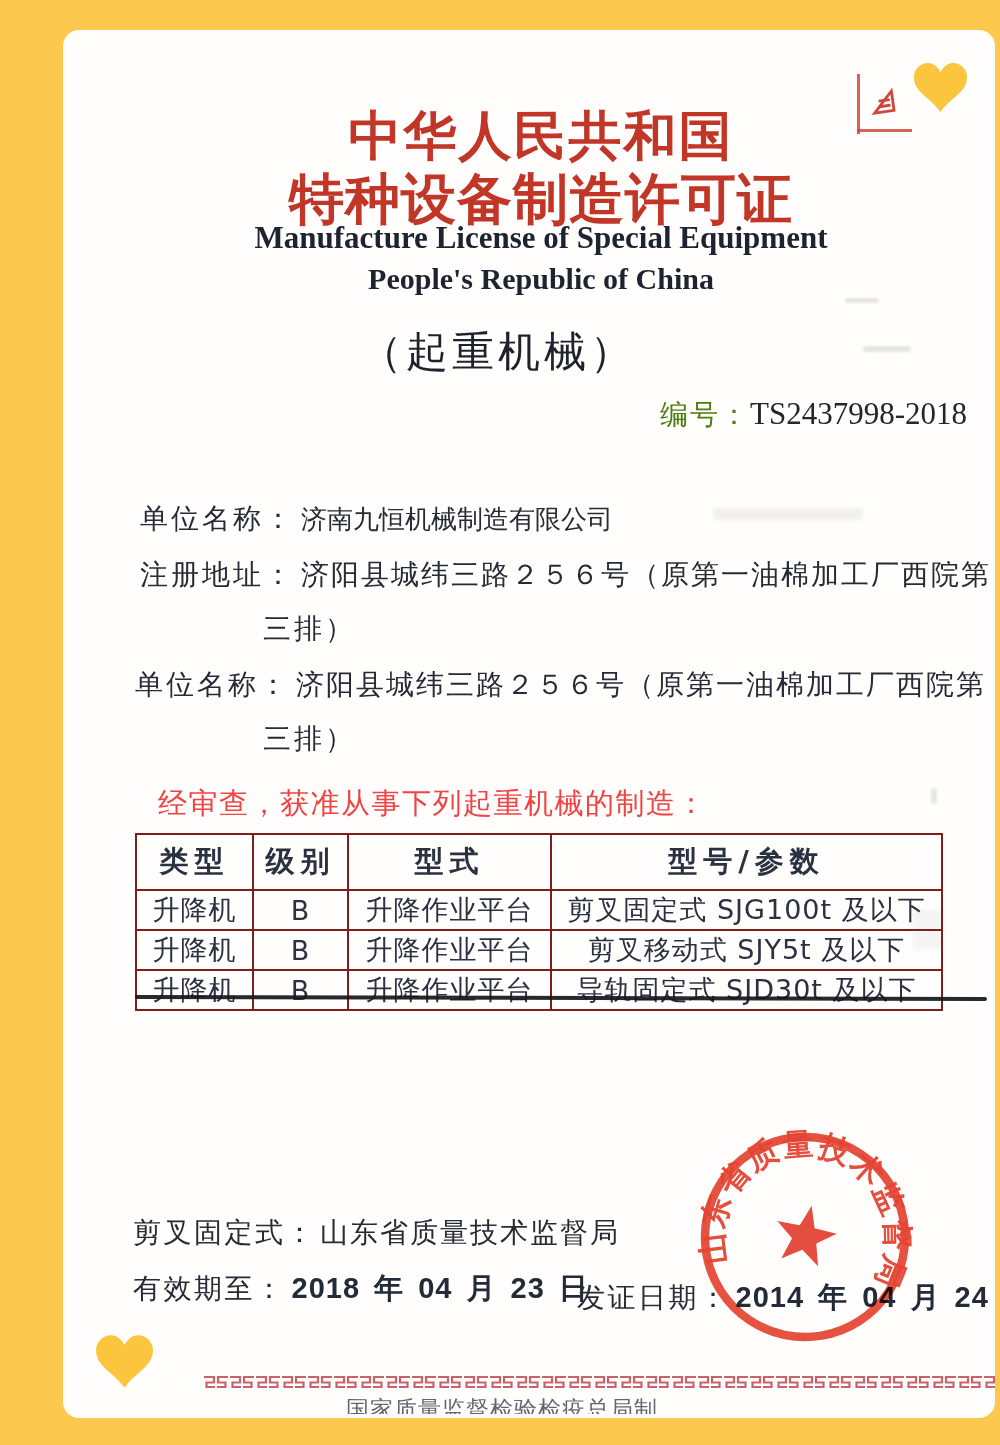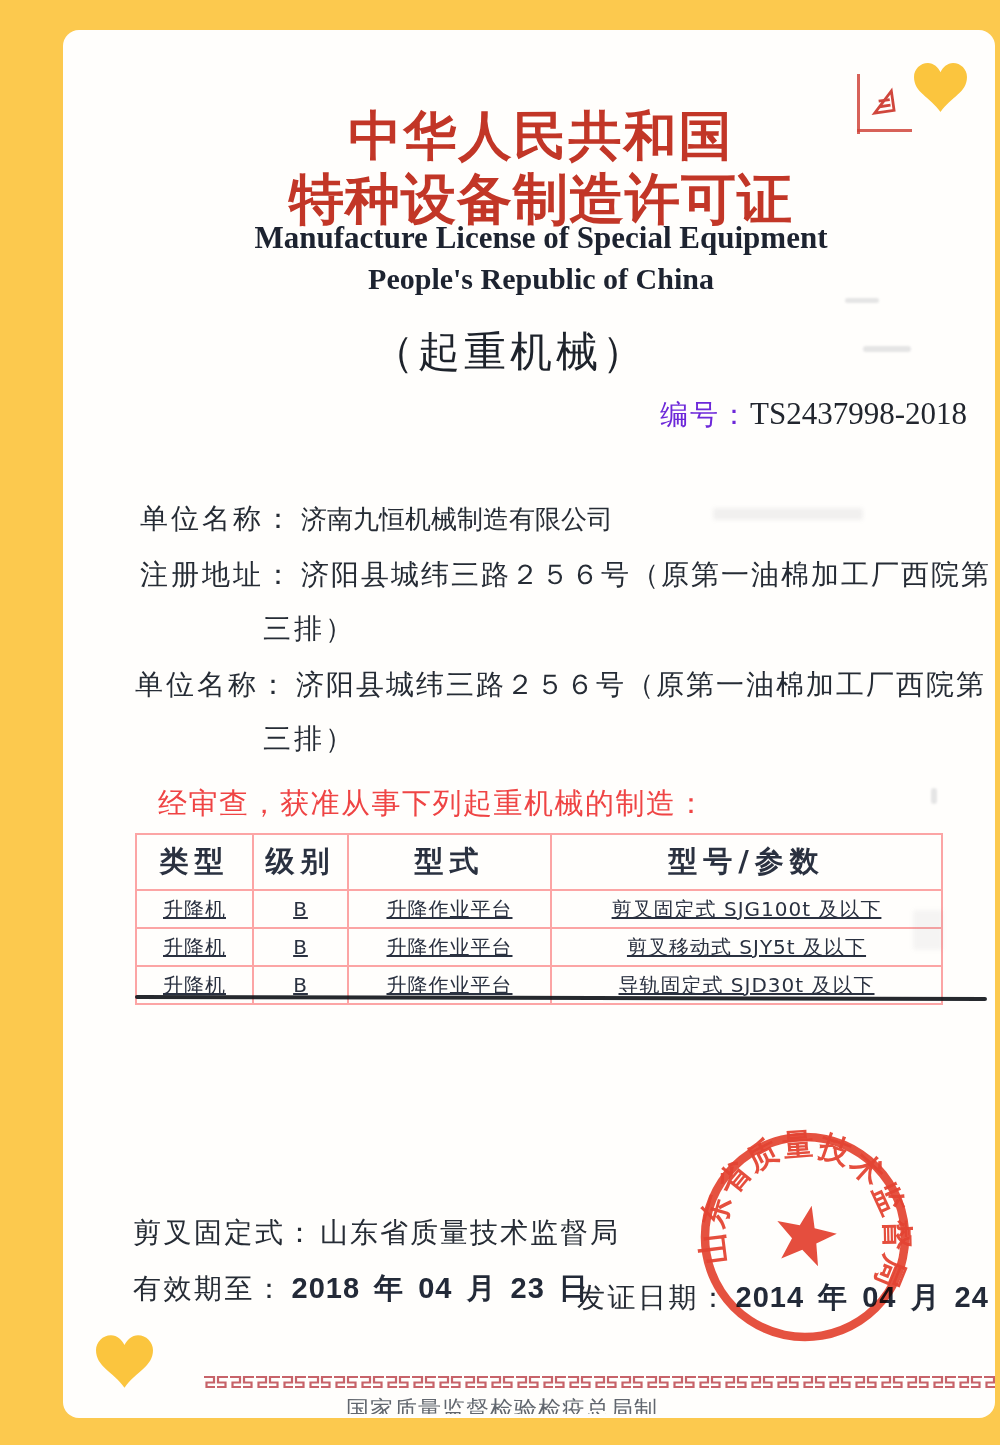--- a/index.html
+++ b/index.html
@@ -17,41 +17,41 @@
   .title-cn{
     left:24px;width:908px;text-align:center;
     color:#C23627;font-weight:bold;white-space:nowrap;
   }
   .title-en{
     left:24px;width:908px;text-align:center;
     color:#1D2330;font-weight:bold;white-space:nowrap;
     font-family:"Liberation Serif",serif;
   }
   .category{
-    left:12px;width:870px;top:294px;text-align:center;
+    left:0;width:870px;top:294px;text-align:center;
     font-size:42px;letter-spacing:4px;color:#1E232B;font-weight:500;white-space:nowrap;
   }
   .serial{top:366px;left:597px;white-space:nowrap;}
-  .serial .lbl{font-size:28px;letter-spacing:2px;color:#6d28d9;}
+  .serial .lbl{font-size:28px;letter-spacing:2px;color:#4d7c0f;}
   .serial .num{font-family:"Liberation Serif",serif;font-size:31px;color:#22262E;}
   .fieldline{white-space:nowrap;font-size:28px;color:#262C35;}
   .fieldline .lbl{letter-spacing:3px;}
   .fieldline .val{letter-spacing:2px;margin-left:6px;}
   .statement{top:754px;left:95px;font-size:29px;letter-spacing:1.5px;color:#ef4444;white-space:nowrap;}
   table.lic-table{
     position:absolute;left:72px;top:803px;width:806px;
     border-collapse:collapse;table-layout:fixed;
     color:#2A3140;
   }
   table.lic-table th,table.lic-table td{
-    border:2px solid #fca5a5;text-align:center;vertical-align:middle;
+    border:2px solid #7f1d1d;text-align:center;vertical-align:middle;
     overflow:hidden;white-space:nowrap;
   }
   table.lic-table th{height:52px;font-size:29px;font-weight:600;letter-spacing:6px;}
-  table.lic-table td{height:34px;font-size:20px;letter-spacing:1px;text-decoration:underline;}
+  table.lic-table td{height:34px;font-size:27px;letter-spacing:1px;}
   .bottom-rule{
     left:72px;top:966px;width:852px;height:4px;background:#14171C;
     transform:rotate(0.15deg);opacity:.92;border-radius:2px;
   }
   .footline{white-space:nowrap;font-size:28px;color:#262C35;}
   .footline .lbl{letter-spacing:2.5px;}
   .footline .val{letter-spacing:2px;margin-left:4px;}
   .dateval{
     font-family:"Liberation Sans",sans-serif;font-weight:700;
     font-size:29px;color:#232A38;letter-spacing:1px;word-spacing:5px;margin-left:6px;

